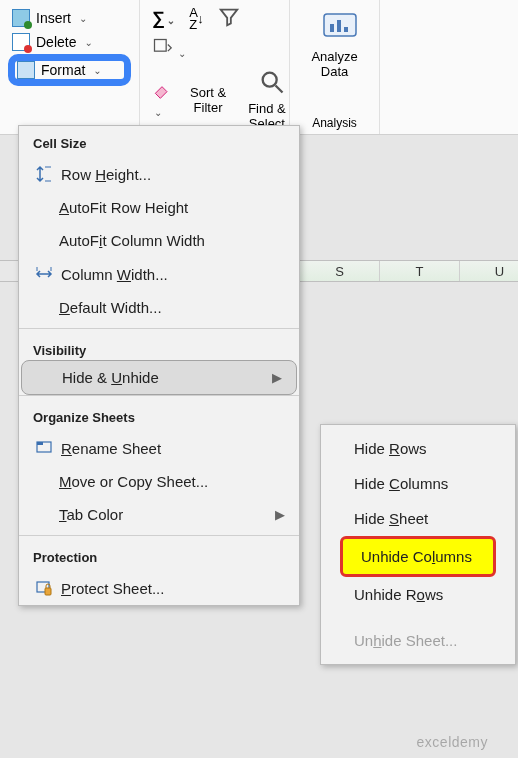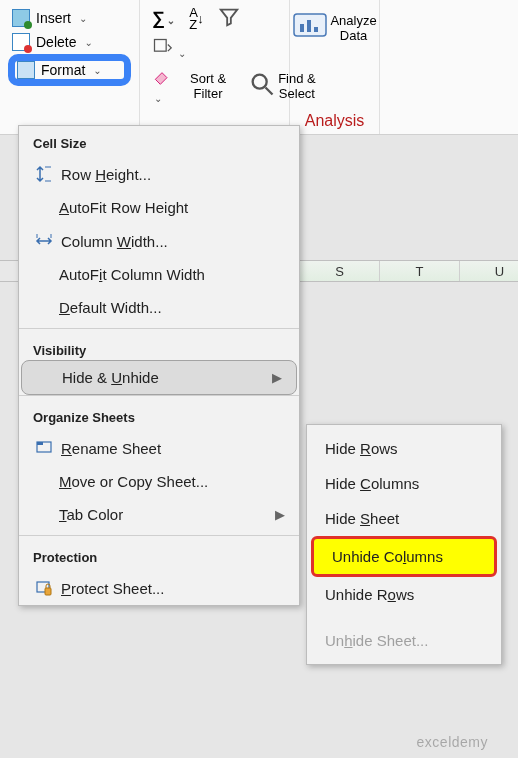--- a/index.html
+++ b/index.html
@@ -25,39 +25,39 @@
   }
   .group {
     padding: 6px 8px 4px 8px;
     border-right: 1px solid #e0e0e0;
     display: flex;
     flex-direction: column;
     align-items: center;
     justify-content: space-between;
   }
   .group-label {
-    font-size: 16px;
-    color: #b91c1c;
+    font-size: 12px;
+    color: #000000;
     padding-top: 4px;
   }
   .cells-group { width: 140px; }
   .cells-stack { display: flex; flex-direction: column; gap: 0px; width: 100%; }
   .cells-btn {
     display: flex; align-items: center; gap: 6px;
     padding: 3px 4px; border-radius: 3px;
     cursor: default;
   }
   .format-callout {
     border: 7px solid #3b82f6;
     border-radius: 10px;
     padding: 0 2px;
   }
   .editing-group { width: 150px; display:flex; flex-direction: column;}
   .editing-row { display: flex; gap: 14px; align-items:center; padding: 0 4px;}
-  .big-btn { display:flex; flex-direction:row; align-items:center; gap:2px; font-size:13px; padding: 2px 4px;}
+  .big-btn { display:flex; flex-direction:column; align-items:flex-end; gap:2px; font-size:13px; padding: 2px 4px;}
   .analysis-group { width: 90px; }
 
   
   .ic { width: 18px; height: 18px; display:inline-block; }
   .ic-insert { background: linear-gradient(#8ecae6,#8ecae6); border:1px solid #3a86c4; position:relative;}
   .ic-insert::after{content:"";position:absolute;right:-3px;bottom:-3px;width:8px;height:8px;background:#2e8b2e;border-radius:50%; font-size:9px;}
   .ic-delete { background: linear-gradient(#fff,#fff); border:1px solid #3a86c4; position:relative;}
   .ic-delete::after{content:"";position:absolute;right:-3px;bottom:-3px;width:8px;height:8px;background:#d33;border-radius:50%;}
   .ic-format { background: linear-gradient(#c9e2f5,#c9e2f5); border:1px solid #3a86c4; }
   .caret { font-size: 10px; color:#555; margin-left:2px;}
@@ -107,21 +107,21 @@
   .menu-item .leading { width: 22px; display:flex; justify-content:center;}
   .menu-item .arrow { margin-left:auto; color:#666; font-size: 13px;}
   .menu-sep { height:1px; background:#cfcfcf; margin: 4px 0;}
   .hide-unhide {
     background: #dcdcdc;
     border: 1px solid #a3a3a3;
     border-radius: 8px;
     margin: -4px 2px;
   }
 
-  .menu2 { left: 306px; top: 424px; width: 196px; padding: 6px 0;}
+  .menu2 { left: 320px; top: 424px; width: 196px; padding: 6px 15px;}
   .menu2 .menu-item { padding: 9px 18px; }
   .unhide-col {
     background: #ffff00;
     border: 3px solid #e0322b;
     border-radius: 6px;
     margin: 0 4px;
   }
   .disabled { color: #a0a0a0; margin-top: 11px; }
 
   .watermark {
@@ -237,34 +237,34 @@
           <path d="M5 2v14M2 5l3-3 3 3M2 13l3 3 3-3" fill="none" stroke="#3a6fb0" stroke-width="1.5"></path>
           <line x1="10" y1="2" x2="16" y2="2" stroke="#3a6fb0"></line>
           <line x1="10" y1="16" x2="16" y2="16" stroke="#3a6fb0"></line>
         </svg>
     </span>
     <span><span></span>Row <span class="u">H</span>eight...</span>
   </div>
   <div class="menu-item">
     <span><span class="u">A</span>utoFit Row Height</span>
   </div>
+  <div class="menu-item">
+    <span>AutoF<span class="u">i</span>t Column Width</span>
+  </div>
   <div class="menu-item has-icon">
     <span class="leading">
       <svg width="18" height="18" viewBox="0 0 18 18">
           <path d="M2 9h14M5 6l-3 3 3 3M13 6l3 3-3 3" fill="none" stroke="#3a6fb0" stroke-width="1.5"></path>
           <line x1="2" y1="2" x2="2" y2="6" stroke="#3a6fb0"></line>
           <line x1="16" y1="2" x2="16" y2="6" stroke="#3a6fb0"></line>
         </svg>
     </span>
     <span>Column <span class="u">W</span>idth...</span>
   </div>
   <div class="menu-item">
-    <span>AutoF<span class="u">i</span>t Column Width</span>
-  </div>
-  <div class="menu-item">
     <span><span class="u">D</span>efault Width...</span>
   </div>
 
   <div class="menu-sep"></div>
   <div class="menu-header">Visibility</div>
 
   <div class="menu-item hide-unhide">
     <span>Hide &amp; <span class="u">U</span>nhide</span>
     <span class="arrow">▶</span>
   </div>

